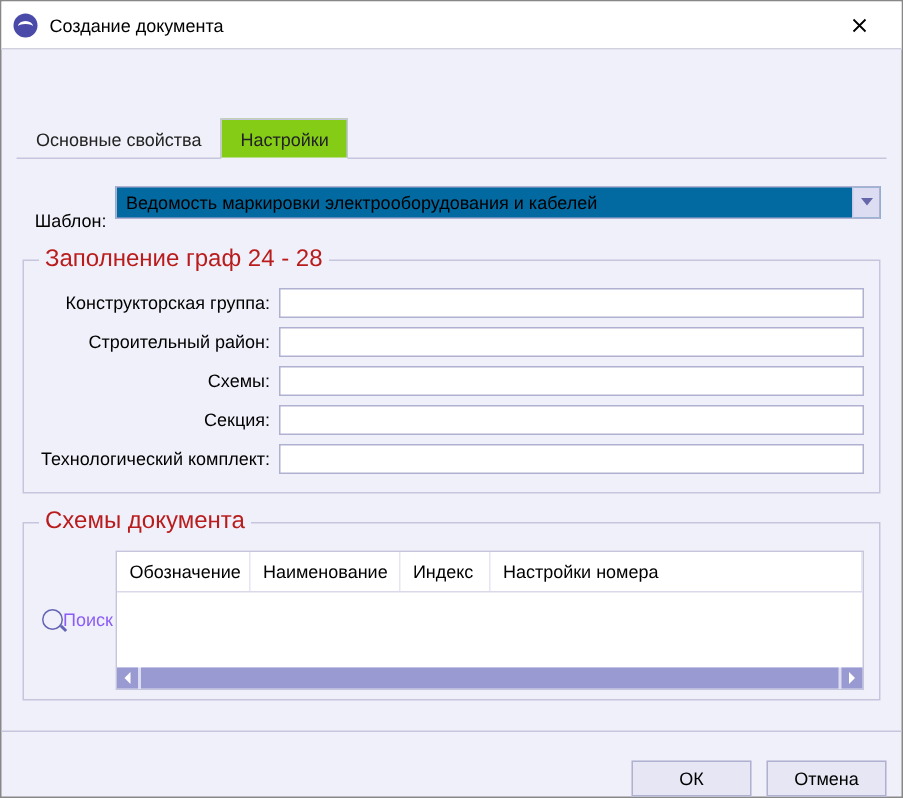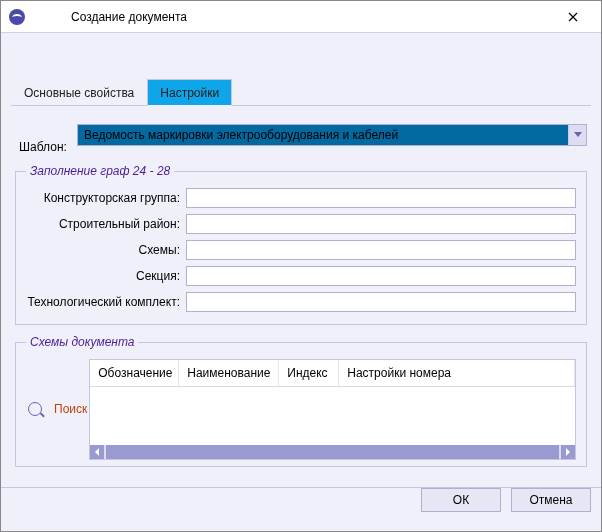--- a/index.html
+++ b/index.html
@@ -18,21 +18,20 @@
     display: flex;
     flex-direction: column;
   }
   .titlebar {
     height: 32px;
     background: #fff;
     display: flex;
     align-items: center;
     padding: 0 8px;
     border-bottom: 1px solid #d0d0e0;
-    gap: 38px;
   }
   .titlebar .app-icon {
     width: 16px; height: 16px;
     border-radius: 50%;
     background: #4a4aa8;
     margin-right: 8px;
     position: relative;
   }
   .titlebar .app-icon::after {
     content: "";
@@ -65,39 +64,39 @@
   }
   .tab {
     padding: 6px 12px 5px 12px;
     border: 1px solid transparent;
     position: relative;
     top: 1px;
     color: #222;
     margin-top: 37px;
   }
   .tab.active {
-    background: #0ea5e9;
+    background: #84cc16;
     border: 1px solid #c5c5dd;
     border-bottom: 1px solid #f0f0fa;
     padding-left: 12px;
   }
 
   .content {
     flex: 1;
     padding: 10px 4px 0 4px;
     display: flex;
     flex-direction: column;
   }
 
   .row-template {
     display: flex;
     align-items: center;
     margin-bottom: 10px;
   }
-  .row-template > label { width: 62px; text-align: center; padding-right: 6px; margin-top: 24px; }
+  .row-template > label { width: 62px; text-align: right; padding-right: 6px; margin-top: 24px; }
   .combo {
     flex: 1;
     display: flex;
     border: 1px solid #b0b0d0;
     height: 22px;
     background: #0369a1;
   }
   .combo span {
     flex: 1;
     padding: 3px 6px;
@@ -114,23 +113,22 @@
   }
   .combo .dd svg { display: block; }
 
   fieldset {
     border: 1px solid #c5c5dd;
     padding: 10px 10px 6px 10px;
     margin: 0 0 10px 0;
   }
   fieldset > legend {
     padding: 0 4px;
-    color: #4c1d95;
-    font-size: 12px;
-    font-style: italic;
+    color: #b91c1c;
+    font-size: 16px;
   }
 
   .form-row {
     display: flex;
     align-items: center;
     margin-bottom: 6px;
   }
   .form-row label {
     width: 160px;
     text-align: right;
@@ -149,22 +147,22 @@
     flex: 1;
     display: flex;
     flex-direction: row;
     min-height: 0;
   }
 
   .search-row {
     display: flex;
     align-items: center;
     padding: 4px 2px 6px 2px;
-    gap: 12px;
-    color: #c2410c;
+    gap: 0;
+    color: #8b5cf6;
   }
   .search-row .s-icon {
     width: 14px; height: 14px;
     border: 1.5px solid #6464b4;
     border-radius: 50%;
     position: relative;
   }
   .search-row .s-icon::after {
     content: "";
     position: absolute;
@@ -205,21 +203,21 @@
     display: flex; align-items: center; justify-content: center;
   }
   .hscroll .btn svg { display: block; }
   .hscroll .track { flex: 1; background: #9a9ad2; margin: 0 2px; }
 
   .footer {
     height: 44px;
     border-top: 1px solid #c5c5dd;
     display: flex;
     justify-content: flex-end;
-    align-items: flex-start;
+    align-items: flex-end;
     padding: 0 10px;
     gap: 10px;
   }
   .footer button {
     width: 80px;
     height: 24px;
     border: 1px solid #b0b0d0;
     background: #e6e6f4;
     font: inherit;
   }

